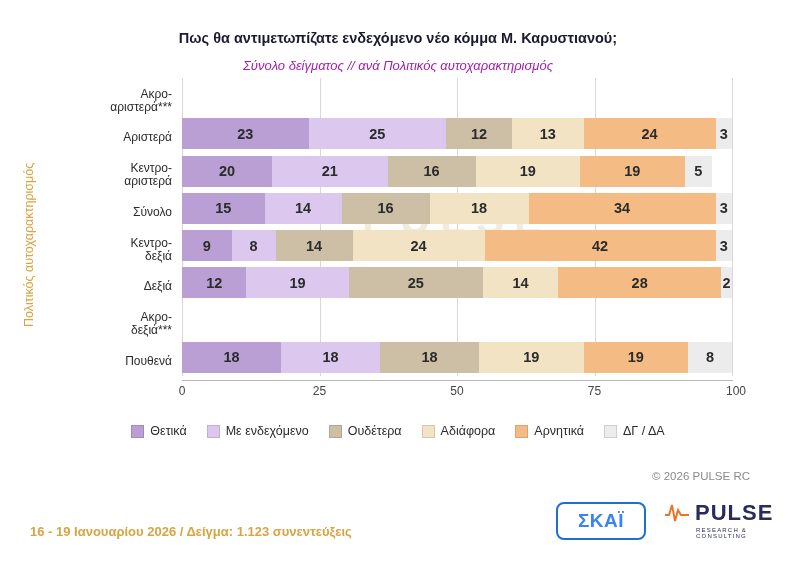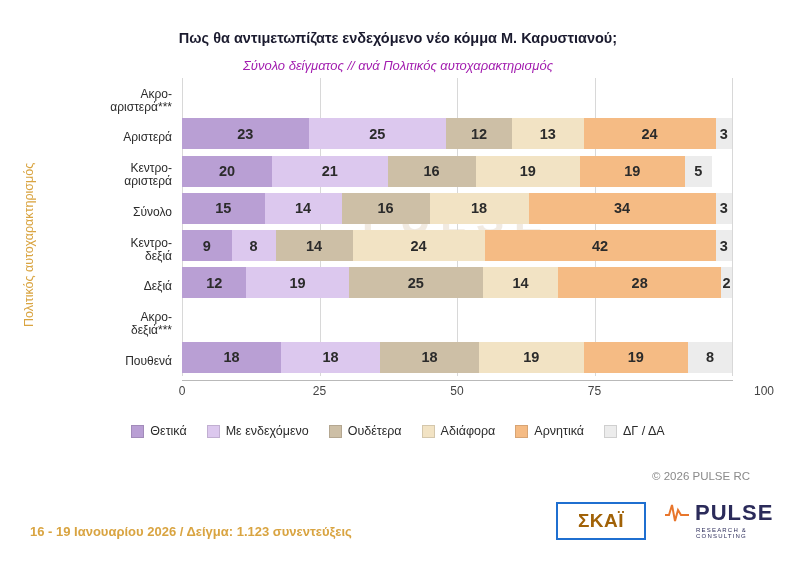--- a/index.html
+++ b/index.html
@@ -179,22 +179,22 @@
     font-weight: bold;
     color: #d9a441;
   }
   #skai-logo {
     position: absolute;
     left: 556px;
     top: 502px;
     width: 86px;
     height: 34px;
     border: 2px solid #1f6fd0;
-    border-radius: 0;
-    color: #a16207;
+    border-radius: 8px;
+    color: #3b82f6;
     font-size: 19px;
     font-weight: bold;
     display: flex;
     align-items: center;
     justify-content: center;
     letter-spacing: 0.5px;
   }
   #pulse-logo {
     position: absolute;
     left: 664px;
@@ -335,21 +335,21 @@
     </svg>
     <span class="pl-name">PULSE</span>
   </div>
   <div class="pl-sub">RESEARCH &amp; CONSULTING</div>
 </div>
 
 <div class="xtick" style="left: 182px;">0</div>
 <div class="xtick" style="left: 319.5px;">25</div>
 <div class="xtick" style="left: 457px;">50</div>
 <div class="xtick" style="left: 594.5px;">75</div>
-<div class="xtick" style="left: 764px;">100</div>
+<div class="xtick" style="left: 736px;">100</div>
 <div class="cat" style="top: 87.625px;">
     <div>Ακρο-</div>
     <div>αριστερά***</div>
   </div>
 <div class="cat" style="top: 131.375px;">
     <div>Αριστερά</div>
   </div>
 <div class="cat" style="top: 162.125px;">
     <div>Κεντρο-</div>
     <div>αριστερά</div>

